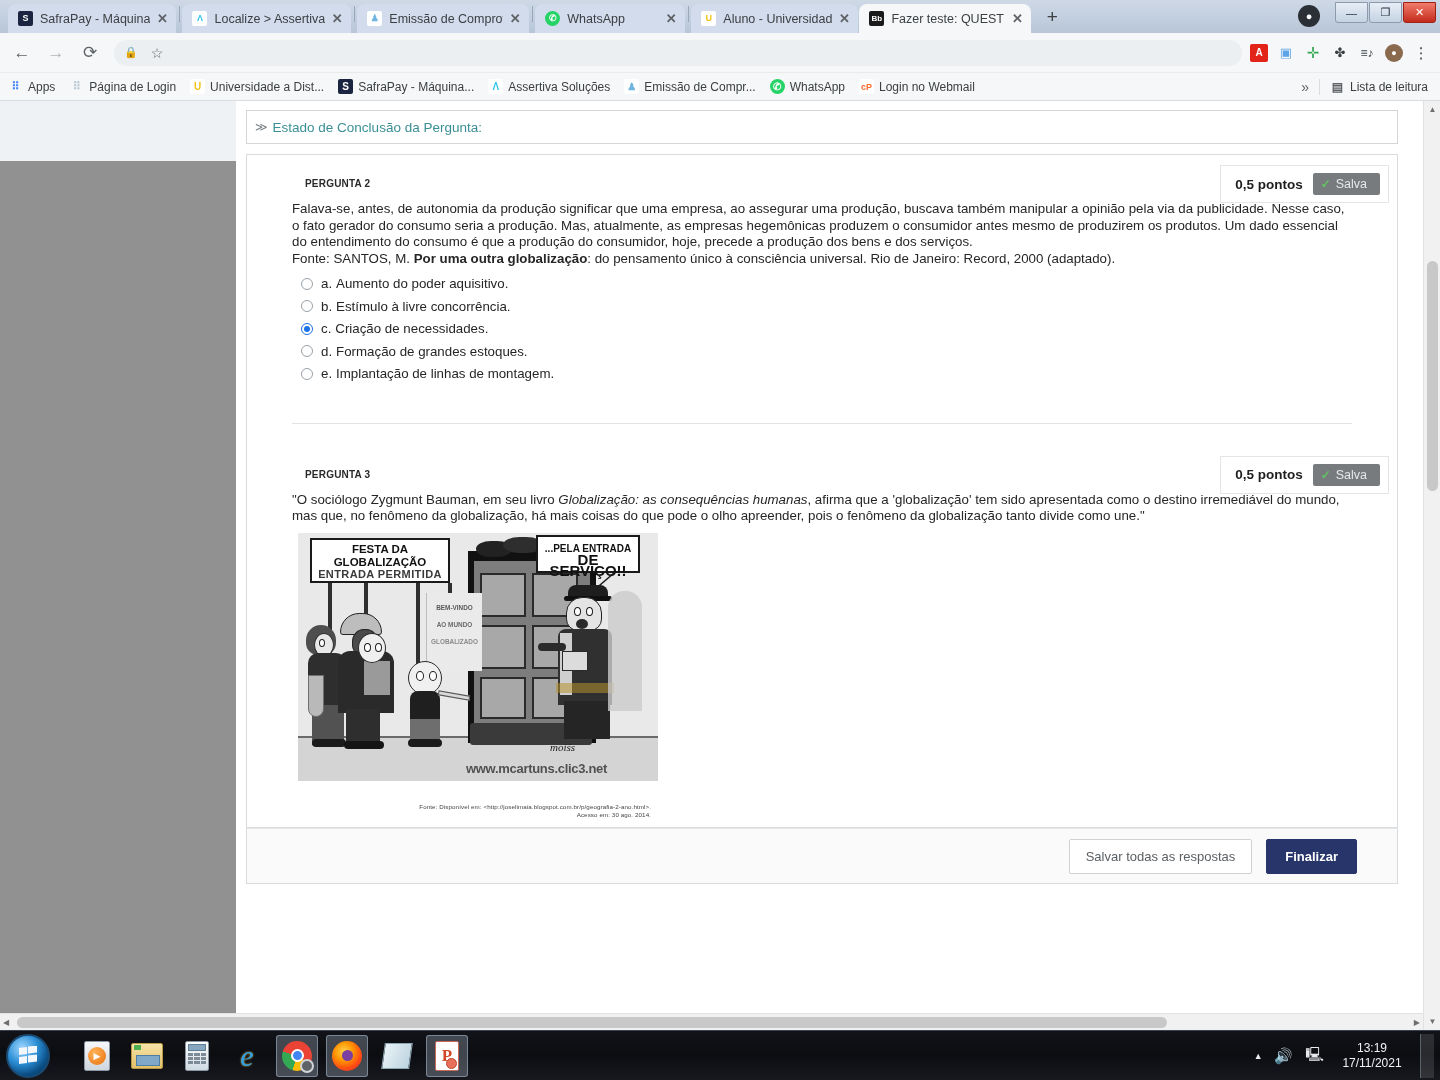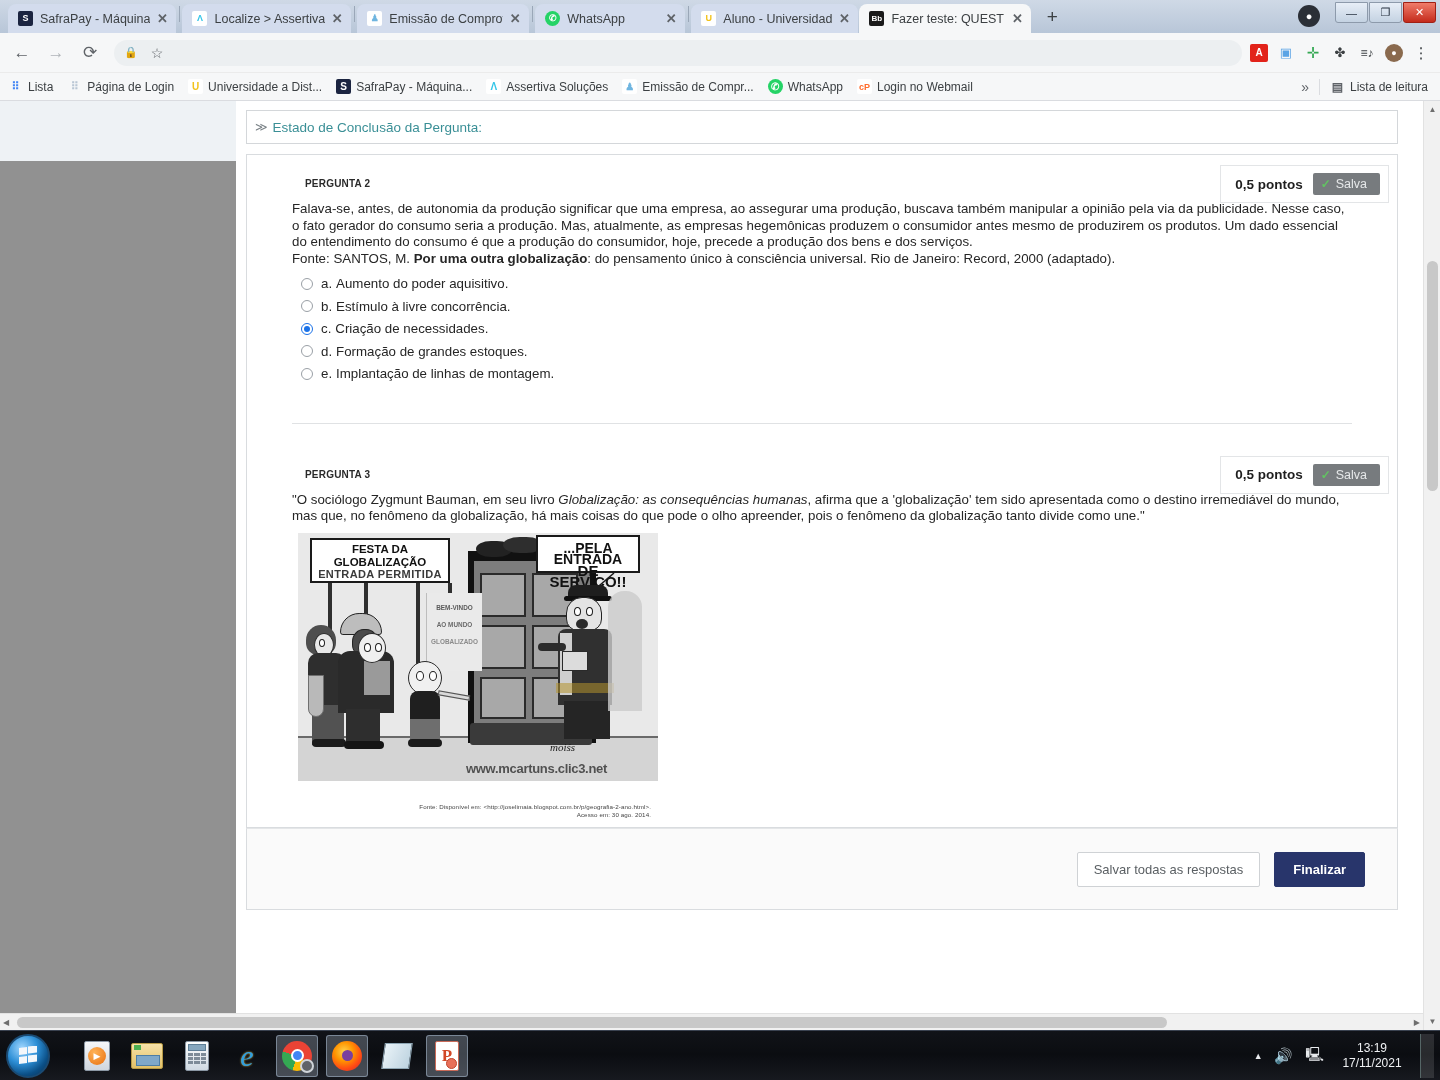--- a/index.html
+++ b/index.html
@@ -224,23 +224,23 @@
   .bubble {
     background:#fff; border:2px solid #1a1a1a;
     font-weight:bold; text-align:center; color:#111;
     line-height: 11px;
   }
 
   
   .action-bar {
     margin: 0 10px; border: 1px solid #d9dcdf; border-top: 1px solid #e4e6e8;
     background: #fafafa;
-    height: 82px;
+    height: 56px;
     display: flex; align-items: center; justify-content: flex-end;
-    padding-right: 32px; gap: 14px;
+    padding-right: 40px; gap: 14px;
   }
   .btn-secondary {
     background: #fff; border: 1px solid #cfd2d5;
     color: #5a5f63; font-size: 13px;
     padding: 9px 16px; border-radius: 2px;
   }
   .btn-primary {
     background: #28356b; border: 1px solid #28356b;
     color: #fff; font-size: 13px; font-weight: bold;
     padding: 9px 18px; border-radius: 2px;
@@ -381,21 +381,21 @@
       <span class="ext-ic" style="color:#3c4043;">✤</span>
       <span class="ext-ic" style="color:#3c4043;font-size:12px;">≡♪</span>
       <span class="ext-ic" style="background:#8a6a4e;border-radius:50%;color:#fff;font-size:9px;">●</span>
       <span class="ext-ic" style="color:#3c4043;font-size:15px;">⋮</span>
     </div>
   </div>
 
   <div class="bookmarks">
     <div class="bm">
       <span class="bmi" style="background:transparent;color:#4285f4;font-size:11px;">⠿</span>
-      <span>Lista</span>
+      <span>Apps</span>
     </div>
     <div class="bm">
       <span class="bmi" style="background:transparent;color:#b9c6d4;font-size:11px;">⠿</span>
       <span>Página de Login</span>
     </div>
     <div class="bm">
       <span class="bmi" style="background:#fff;color:#f2c21a;">U</span>
       <span>Universidade a Dist...</span>
     </div>
     <div class="bm">
@@ -544,21 +544,21 @@
               <div class="cg" style="left:118px;top:50px;width:4px;height:90px;background:#2f2f2f;"></div>
               <div class="cg" style="left:150px;top:50px;width:4px;height:75px;background:#2f2f2f;"></div>
 
               <div class="cg" style="left:128px;top:60px;width:56px;height:78px;background:#eaeaea;border-left:1px solid #bdbdbd;padding-top:6px;text-align:center;">
                 <div style="font-size:6.4px;font-weight:bold;color:#5a5a5a;line-height:17px;">BEM-VINDO</div>
                 <div style="font-size:6.4px;font-weight:bold;color:#6a6a6a;line-height:17px;">AO MUNDO</div>
                 <div style="font-size:6.4px;font-weight:bold;color:#8a8a8a;line-height:17px;">GLOBALIZADO</div>
               </div>
 
               <div class="bubble cg" style="left:238px;top:2px;width:104px;height:38px;padding-top:6px;">
-                <div style="font-size:14px;">...PELA ENTRADA</div>
+                <div style="font-size:10px;">...PELA ENTRADA</div>
                 <div style="font-size:15px;">DE SERVIÇO!!</div>
               </div>
               <svg class="cg" style="left:280px;top:38px;width:40px;height:28px;" viewBox="0 0 40 28">
                 <path d="M36 2 L8 26" stroke="#1a1a1a" stroke-width="1.6" fill="none"></path>
               </svg>
 
               <div class="cg" style="left:270px;top:52px;width:40px;height:14px;background:#1e1e1e;border-radius:8px 8px 2px 2px;"></div>
               <div class="cg" style="left:266px;top:63px;width:48px;height:5px;background:#101010;border-radius:3px;"></div>
               <div class="cg" style="left:268px;top:64px;width:36px;height:34px;background:#e4e4e4;border:1.5px solid #222;border-radius:16px 16px 12px 12px;"></div>
               <div class="cg" style="left:276px;top:74px;width:7px;height:9px;background:#fff;border:1.5px solid #1b1b1b;border-radius:50%;"></div>

